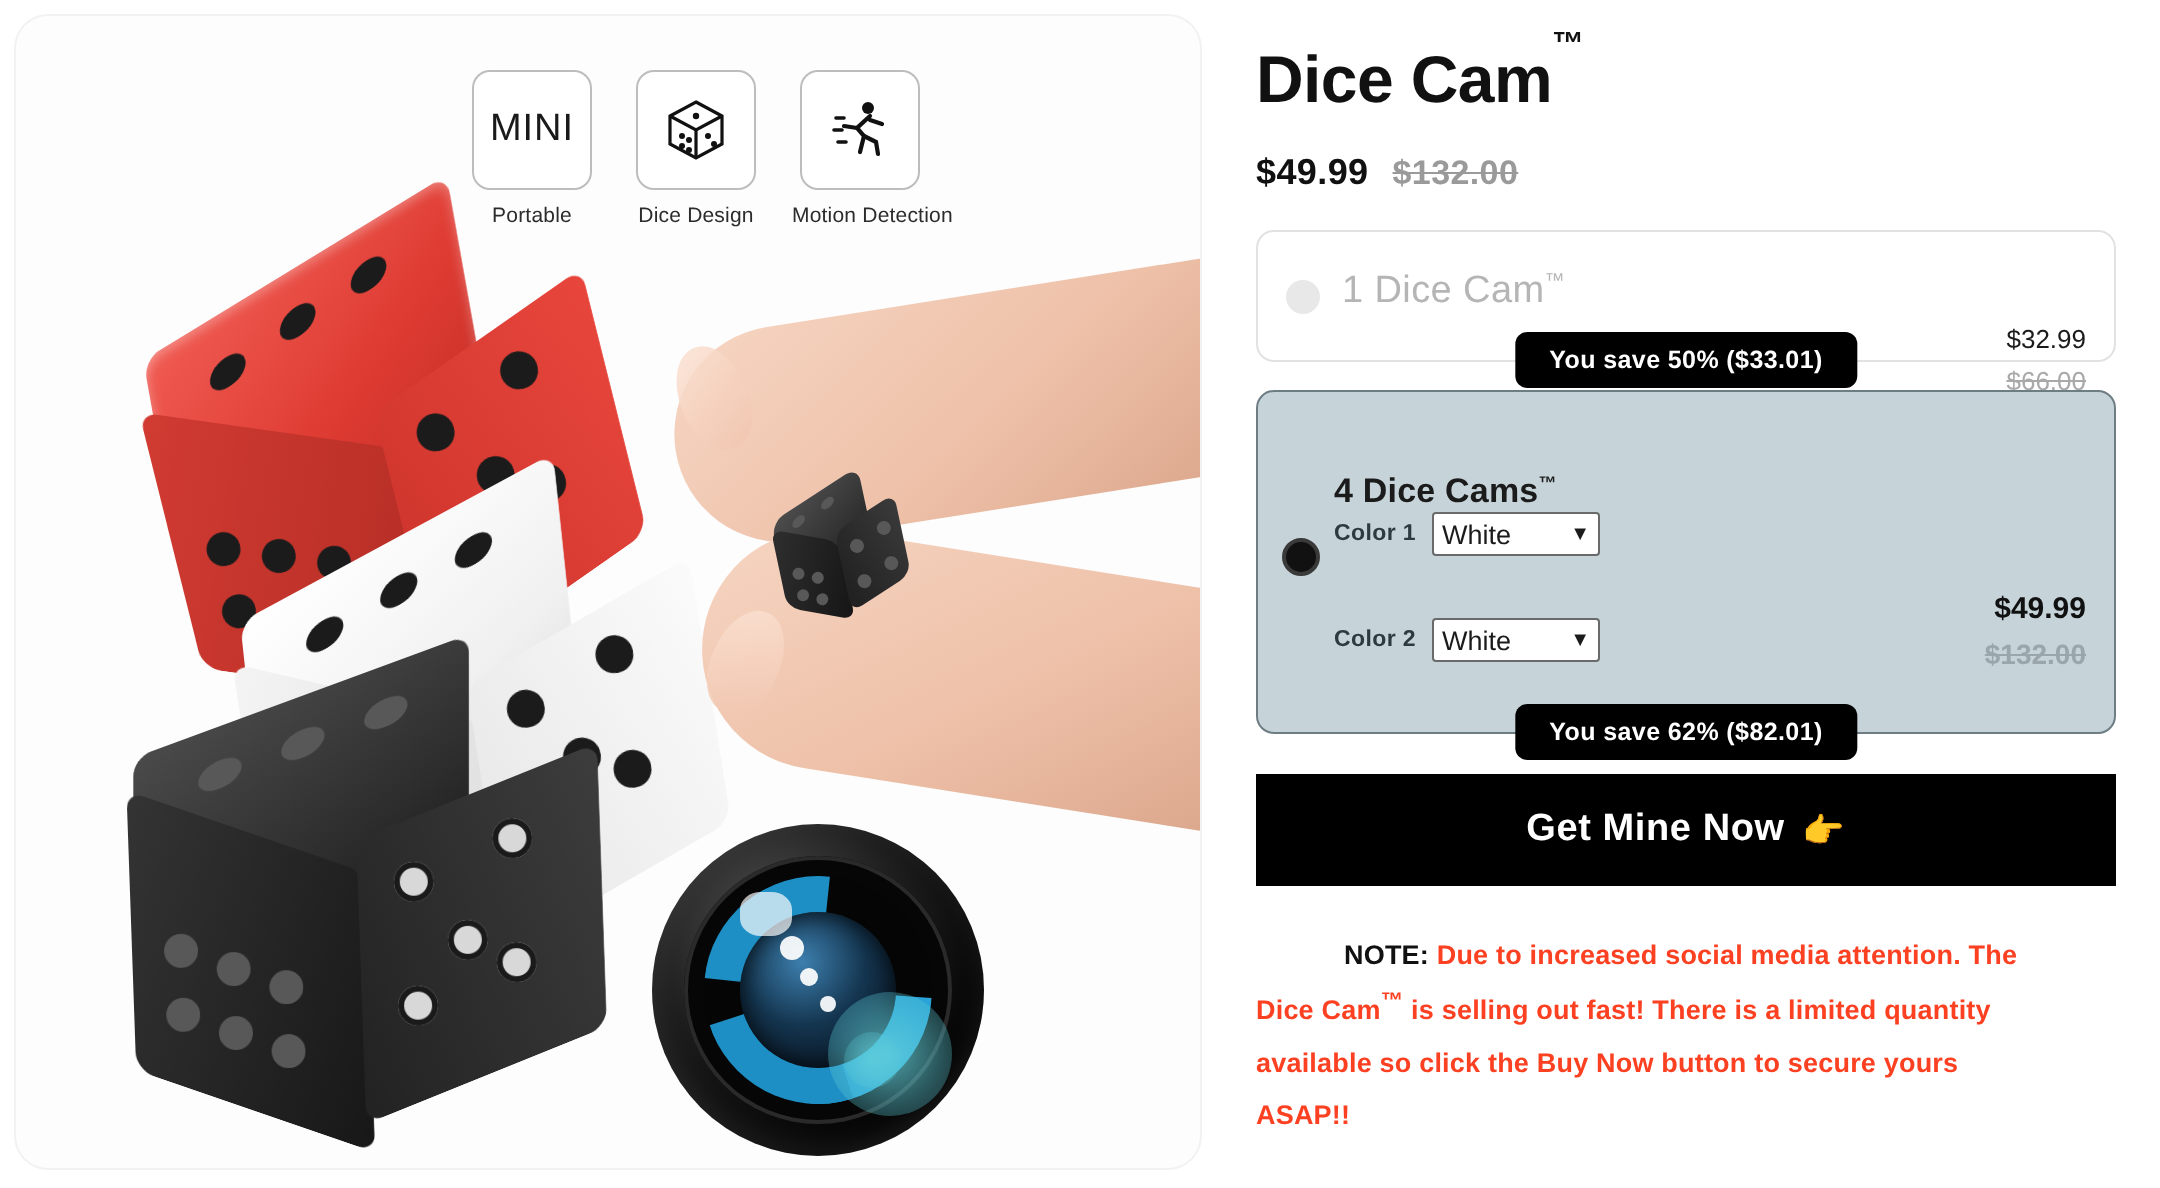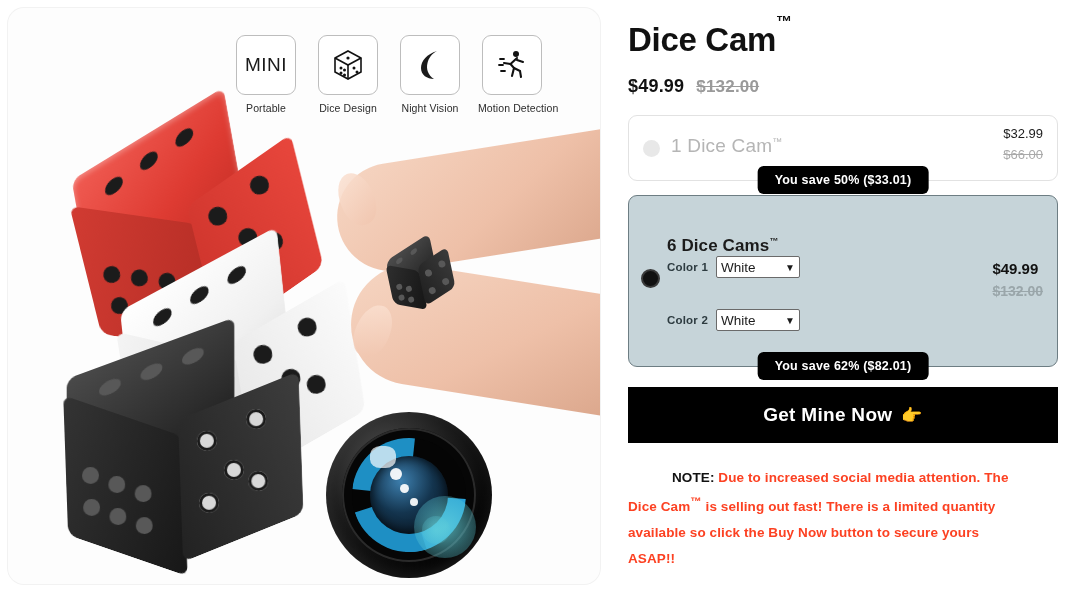--- a/index.html
+++ b/index.html
@@ -313,21 +313,21 @@
   }
   .opt-title-1 sup { font-size: 10px; }
 
   .opt-title-2 {
     position: absolute; left: 38px; top: 40px;
     font-size: 17px; color: #1b1b1b; font-weight: bold;
     letter-spacing: .1px;
   }
   .opt-title-2 sup { font-size: 9px; }
 
-  .price-block { position: absolute; right: 14px; text-align: left; }
+  .price-block { position: absolute; right: 14px; text-align: right; margin-top: 36px; }
   .pb-1 { top: 10px; }
   .pb-2 { top: 64px; }
   .pb-now-1 { font-size: 13px; color: #1b1b1b; }
   .pb-was-1 {
     font-size: 13px; color: #a9a9a9; text-decoration: line-through;
     margin-top: 6px;
   }
   .pb-now-2 { font-size: 15px; color: #111111; font-weight: bold; }
   .pb-was-2 {
     font-size: 14px; color: #9aa6aa; text-decoration: line-through;
@@ -527,28 +527,20 @@
               <circle cx="13.5" cy="22" r="1.5" fill="#111"></circle>
               <circle cx="13.5" cy="27" r="1.5" fill="#111"></circle>
               <circle cx="23" cy="20" r="1.5" fill="#111"></circle>
               <circle cx="26" cy="24" r="1.5" fill="#111"></circle>
             </svg>
           </div>
           <div class="feature-label">Dice Design</div>
         </div>
         <div class="feature">
           <div class="feature-box">
-            <svg width="30" height="32" viewBox="0 0 30 32" aria-hidden="true">
-              <path d="M22 2 C12 5 6 12 6 19 C6 26 12 30 19 30 C13 26 11 20 12.5 14 C13.7 9 17 4.5 22 2 Z" fill="#1b1b1b"></path>
-            </svg>
-          </div>
-          <div class="feature-label">Night Vision</div>
-        </div>
-        <div class="feature">
-          <div class="feature-box">
             <svg width="30" height="32" viewBox="0 0 30 32" aria-hidden="true" stroke="#111" stroke-width="2.1" fill="none" stroke-linecap="round">
               <circle cx="19" cy="5" r="3" fill="#111" stroke="none"></circle>
               <path d="M20 9 L13.5 15 L17 19 L15 27"></path>
               <path d="M17 19 L23 22 L24 28"></path>
               <path d="M13.5 15 L7 14"></path>
               <path d="M20 11 L26 13"></path>
               <path d="M3 10 L7 10 M2 16 L6 16 M4 22 L8 22" stroke-width="1.8"></path>
             </svg>
           </div>
           <div class="feature-label">Motion Detection</div>
@@ -577,21 +569,21 @@
             <div class="pb-now-1">$32.99</div>
             <div class="pb-was-1">$66.00</div>
           </div>
           <div class="save-badge badge-1">You save 50% ($33.01)</div>
         </div>
       </div>
 
       <div class="option-card option-2">
         <div class="opt-inner">
           <span class="radio radio-on"></span>
-          <span class="opt-title-2"><span>6 Dice Cams</span><sup>™</sup></span>
+          <span class="opt-title-2"><span>4 Dice Cams</span><sup>™</sup></span>
 
           <div class="color-row color-row-1">
             <span class="color-label">Color 1</span>
             <div class="color-select">
               <span>White</span>
               <span class="chev">▼</span>
             </div>
           </div>
 
           <div class="color-row color-row-2">

